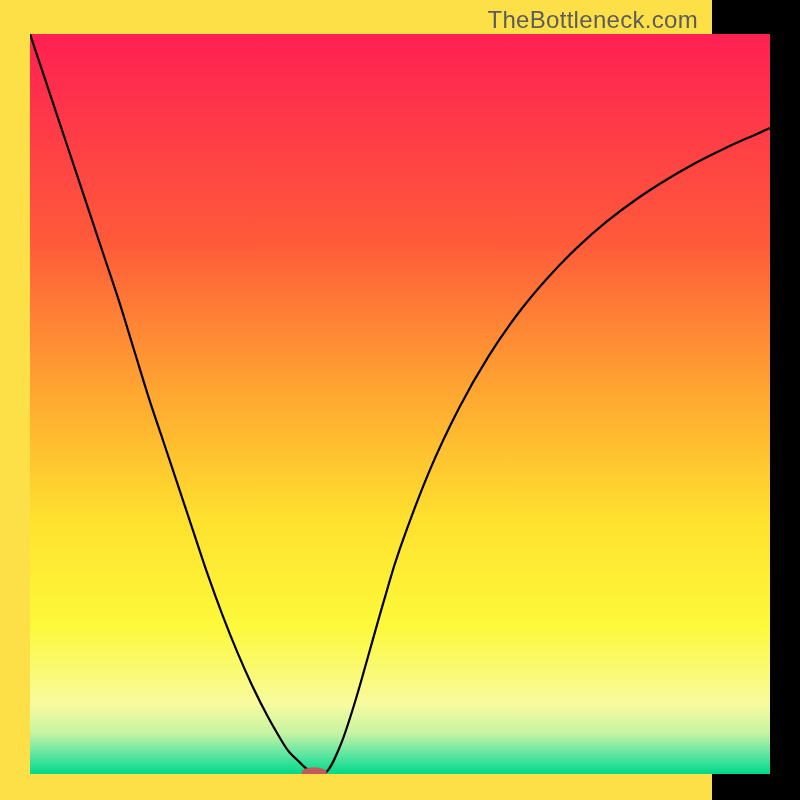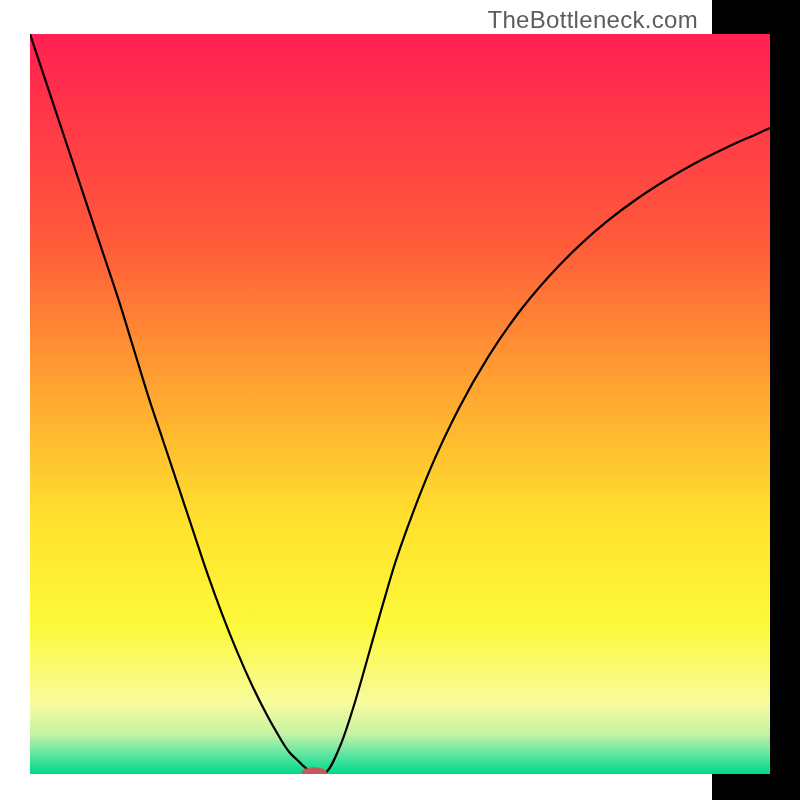--- a/index.html
+++ b/index.html
@@ -8,21 +8,21 @@
     width: 800px;
     height: 800px;
     background: #000;
     overflow: hidden;
     font-family: Arial, Helvetica, sans-serif;
   }
   .frame {
     position: relative;
     width: 712px;
     height: 800px;
-    background: #ffffff;
+    background: #fde047;
   }
   .watermark {
     position: absolute;
     top: 6px;
     right: 14px;
     color: #5c5c5c;
     font-size: 24px;
     font-weight: 500;
     letter-spacing: 0.3px;
     z-index: 30;

